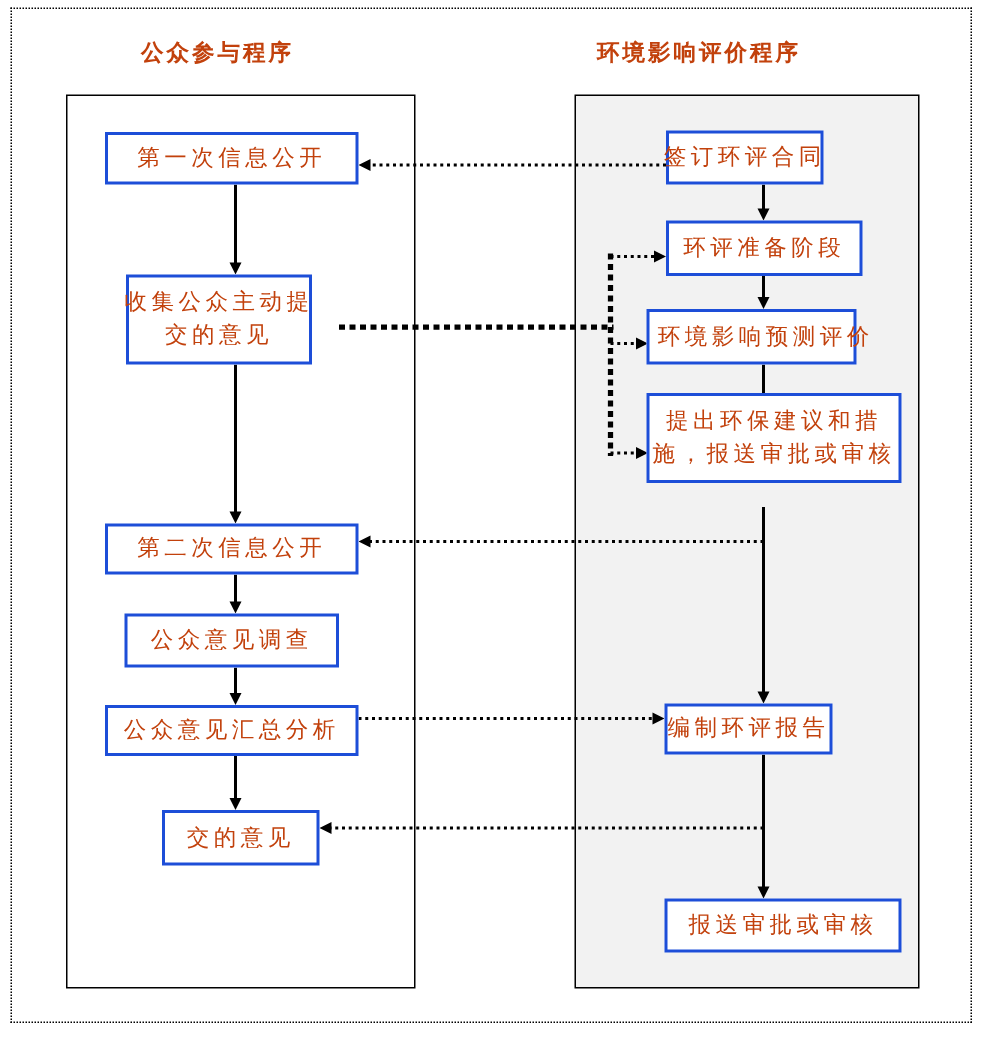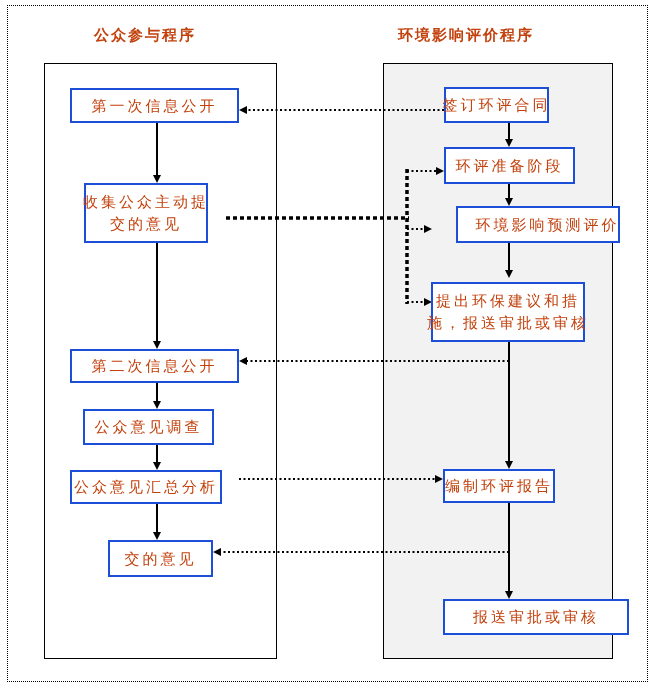--- a/index.html
+++ b/index.html
@@ -30,30 +30,30 @@
   .node{
     position:absolute;background:#ffffff;border:2px solid #1d4ed8;
     display:flex;flex-direction:column;align-items:center;justify-content:center;
     font-size:15px;letter-spacing:3px;line-height:22px;text-align:center;
     box-sizing:border-box;white-space:nowrap;
   }
   
   .n-l1{left:70px;top:88px;width:169px;height:35px;}
   .n-l2{left:84px;top:183px;width:124px;height:60px;}
   .n-l3{left:70px;top:349px;width:169px;height:34px;}
-  .n-l4{left:83px;top:409px;width:131px;height:36px;}
-  .n-l5{left:70px;top:470px;width:152px;height:34px;}
+  .n-l4{left:83px;top:409px;width:143px;height:36px;}
+  .n-l5{left:70px;top:470px;width:169px;height:34px;}
   .n-l6{left:108px;top:540px;width:105px;height:37px;}
   
   .n-r1{left:444px;top:87px;width:105px;height:36px;}
   .n-r2{left:444px;top:147px;width:131px;height:37px;}
-  .n-r3{left:456px;top:206px;width:164px;height:37px;padding-left:19px;}
-  .n-r4{left:431px;top:282px;width:154px;height:60px;}
+  .n-r3{left:431px;top:206px;width:140px;height:37px;padding-left:19px;}
+  .n-r4{left:431px;top:262px;width:170px;height:60px;}
   .n-r5{left:443px;top:469px;width:112px;height:34px;}
-  .n-r6{left:443px;top:599px;width:186px;height:36px;}
+  .n-r6{left:443px;top:599px;width:158px;height:36px;}
 </style>
 </head>
 <body>
 
 <div class="canvas">
 
   <div class="outer-border"></div>
 
   <div class="col-header left">公众参与程序</div>
   <div class="col-header right">环境影响评价程序</div>

